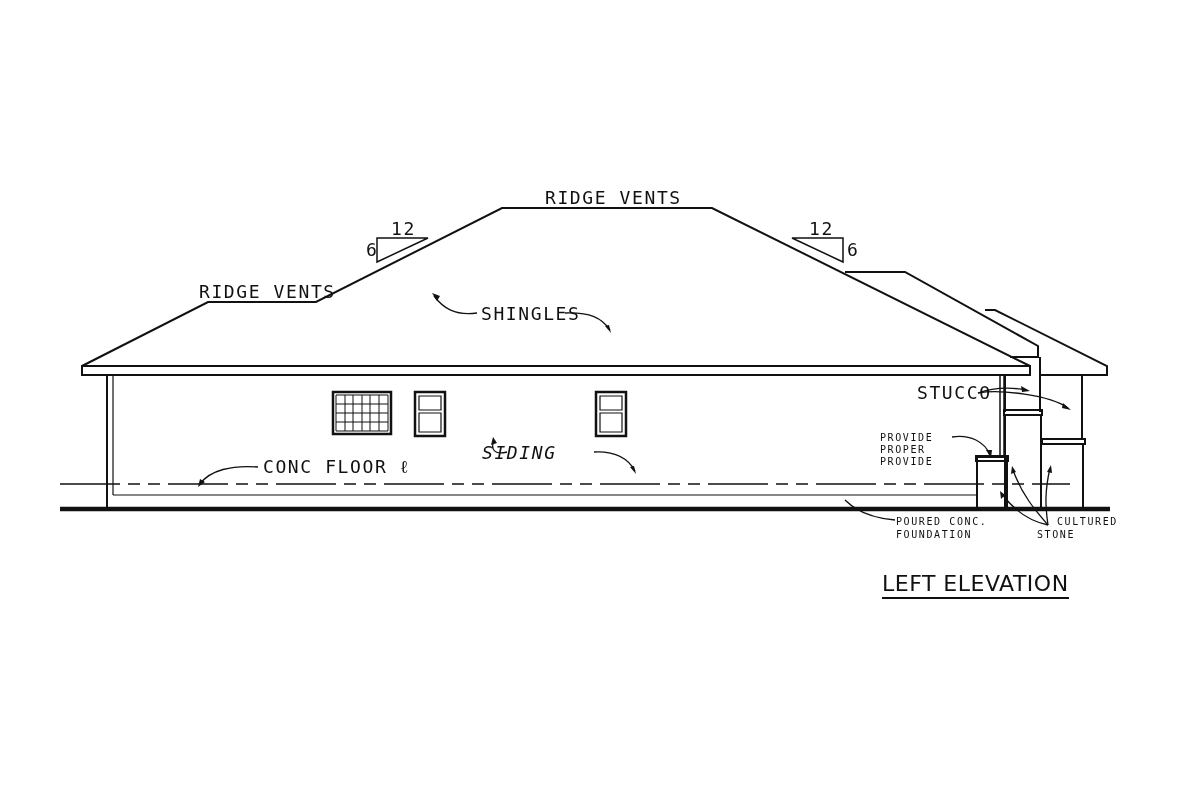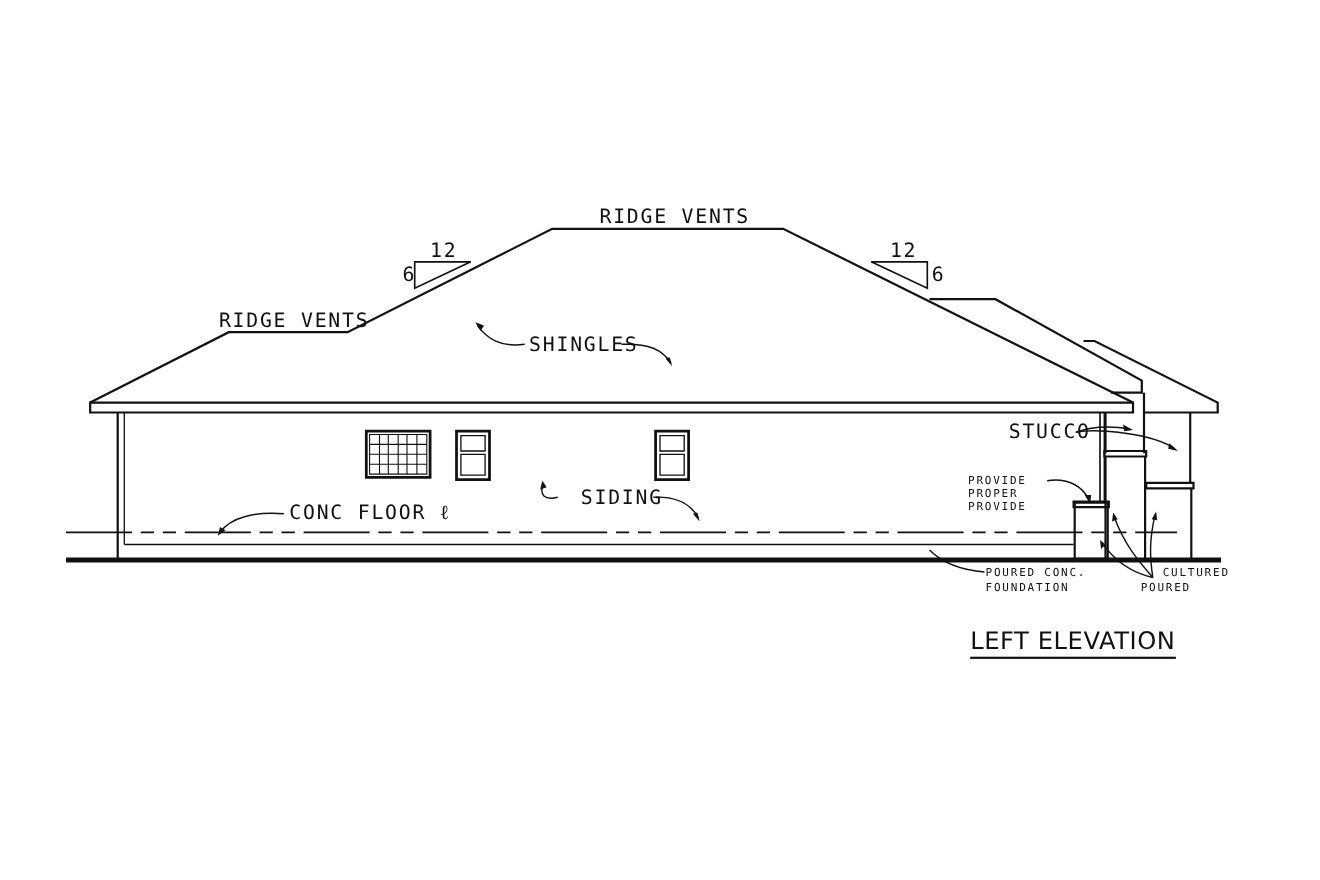--- a/index.html
+++ b/index.html
@@ -104,32 +104,32 @@
       <polygon points="1000,491 1001,499 1005,495"></polygon>
       <polygon points="1012,466 1011,474 1016,472"></polygon>
       <polygon points="1051,465 1047,472 1052,473"></polygon>
     </g>
   </g>
 </svg>
 
 <div class="lbl" style="left:545px; top:192px;">RIDGE VENTS</div>
 <div class="lbl" style="left:199px; top:286px;">RIDGE VENTS</div>
 <div class="lbl" style="left:481px; top:308px;">SHINGLES</div>
-<div class="lbl" style="left:528px; top:447px;">SIDING</div>
+<div class="lbl" style="left:482px; top:447px;font-style:italic;">SIDING</div>
 <div class="lbl" style="left:263px; top:461px;">CONC FLOOR ℓ</div>
 <div class="lbl" style="left:917px; top:387px;">STUCCO</div>
 
 <div class="lbl small" style="left:880px; top:432px;">PROVIDE</div>
 <div class="lbl small" style="left:880px; top:444px;text-align:right;">PROPER</div>
 <div class="lbl small" style="left:880px; top:456px;">PROVIDE</div>
 
 <div class="lbl small" style="left:896px; top:516px;">POURED CONC.</div>
 <div class="lbl small" style="left:896px; top:529px;">FOUNDATION</div>
 
 <div class="lbl small" style="left:1037px; top:516px;margin-left:20px;">CULTURED</div>
-<div class="lbl small" style="left:1037px; top:529px;">POURED</div>
+<div class="lbl small" style="left:1037px; top:529px;">STONE</div>
 
 <div class="lbl" style="left:391px; top:223px;">12</div>
 <div class="lbl" style="left:366px; top:244px;">6</div>
 <div class="lbl" style="left:809px; top:223px;">12</div>
 <div class="lbl" style="left:847px; top:244px;">6</div>
 
 <div class="title">LEFT ELEVATION</div>
 
 </body></html>

